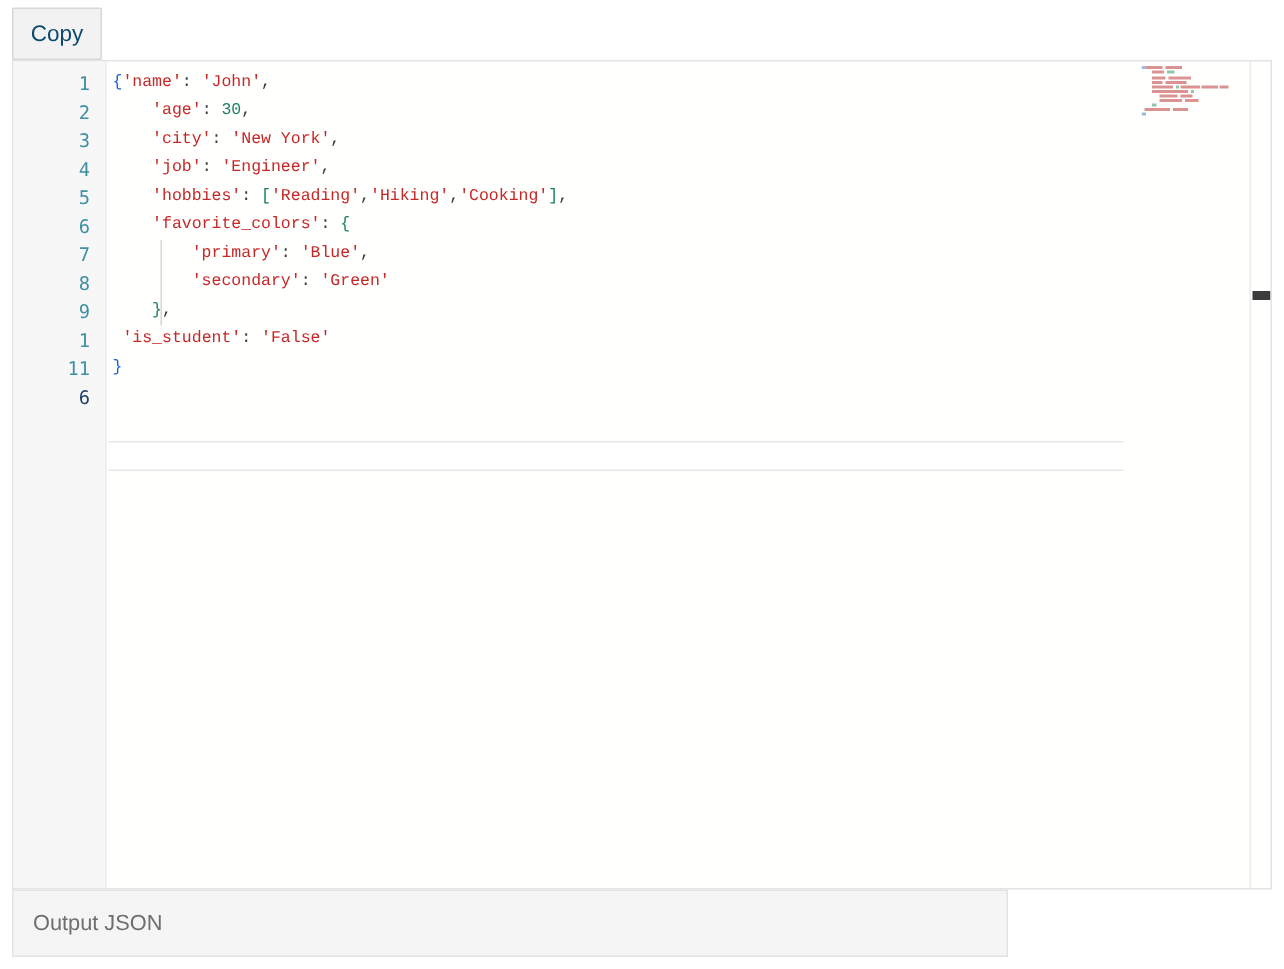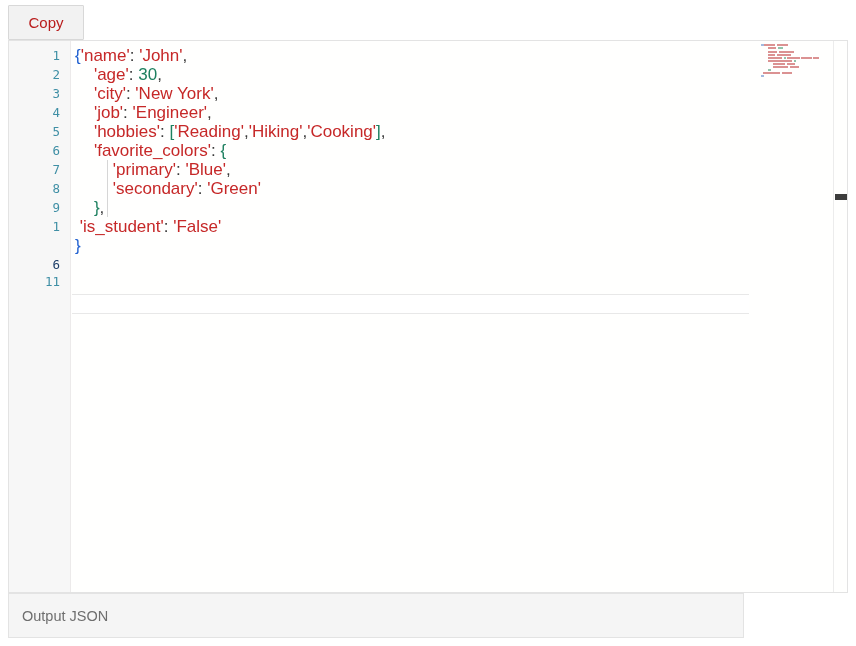--- a/index.html
+++ b/index.html
@@ -18,24 +18,24 @@
   
   #toolbar {
     position: absolute;
     left: 0; top: 0;
     width: 856px; height: 44px;
     background: #ffffff;
   }
   #copy-button {
     position: absolute;
     left: 8px; top: 5px;
-    width: 76px; height: 35px;
+    width: 60px; height: 35px;
     background: #f2f2f2;
     border: 1px solid #d8d8d8;
-    color: #b91c1c;
+    color: #0c4a6e;
     font-size: 15px;
     font-family: "Liberation Sans", sans-serif;
     display: flex;
     align-items: center;
     justify-content: center;
     cursor: pointer;
     border-radius: 1px;
     box-sizing: border-box;
   }
 
@@ -75,22 +75,22 @@
   #code-area {
     position: absolute;
     left: 62px; top: 0;
     right: 0; bottom: 0;
     overflow: hidden;
   }
   #code {
     position: absolute;
     left: 4px; top: 5px;
     margin: 0;
-    font-family: Liberation Sans, sans-serif;
-    font-size: 17px;
+    font-family: Liberation Mono, monospace;
+    font-size: 11px;
     line-height: 19px;
     white-space: pre;
     color: #333333;
   }
   .ln { display: block; height: 19px; }
 
   .tok-str   { color: #c62828; }
   .tok-num   { color: #1e8060; }
   .tok-br    { color: #1e8060; }
   .tok-brace { color: #2060d0; }
@@ -148,21 +148,21 @@
     left: 1px;
     top: 153px;
     width: 12px; height: 6px;
     background: #3c3c3c;
   }
 
   
   #footer {
     position: absolute;
     left: 8px; top: 593px;
-    width: 736px; height: 45px;
+    width: 664px; height: 45px;
     background: #f5f5f5;
     border: 1px solid #e3e3e3;
     box-sizing: border-box;
     display: flex;
     align-items: center;
   }
   #footer-label {
     margin-left: 13px;
     font-size: 14.5px;
     color: #6e6e6e;
@@ -182,21 +182,21 @@
       <div class="line-no" style="top: 5px;">1</div>
       <div class="line-no" style="top: 24px;">2</div>
       <div class="line-no" style="top: 43px;">3</div>
       <div class="line-no" style="top: 62px;">4</div>
       <div class="line-no" style="top: 81px;">5</div>
       <div class="line-no" style="top: 100px;">6</div>
       <div class="line-no" style="top: 119px;">7</div>
       <div class="line-no" style="top: 138px;">8</div>
       <div class="line-no" style="top: 157px;">9</div>
       <div class="line-no" style="top: 176px;">1</div>
-      <div class="line-no" style="top: 195px; margin-top: 36px;">11</div>
+      <div class="line-no" style="top: 195px;">11</div>
       <div class="line-no active" style="top: 214px;">6</div>
     </div>
 
   <div id="code-area">
     <div id="code"><span class="ln"><span class="tok-brace">{</span><span class="tok-str">'name'</span><span class="tok-punc">: </span><span class="tok-str">'John'</span><span class="tok-punc">,</span></span><span class="ln"><span class="tok-punc">    </span><span class="tok-str">'age'</span><span class="tok-punc">: </span><span class="tok-num">30</span><span class="tok-punc">,</span></span><span class="ln"><span class="tok-punc">    </span><span class="tok-str">'city'</span><span class="tok-punc">: </span><span class="tok-str">'New York'</span><span class="tok-punc">,</span></span><span class="ln"><span class="tok-punc">    </span><span class="tok-str">'job'</span><span class="tok-punc">: </span><span class="tok-str">'Engineer'</span><span class="tok-punc">,</span></span><span class="ln"><span class="tok-punc">    </span><span class="tok-str">'hobbies'</span><span class="tok-punc">: </span><span class="tok-br">[</span><span class="tok-str">'Reading'</span><span class="tok-punc">,</span><span class="tok-str">'Hiking'</span><span class="tok-punc">,</span><span class="tok-str">'Cooking'</span><span class="tok-br">]</span><span class="tok-punc">,</span></span><span class="ln"><span class="tok-punc">    </span><span class="tok-str">'favorite_colors'</span><span class="tok-punc">: </span><span class="tok-br">{</span></span><span class="ln"><span class="tok-punc">        </span><span class="tok-str">'primary'</span><span class="tok-punc">: </span><span class="tok-str">'Blue'</span><span class="tok-punc">,</span></span><span class="ln"><span class="tok-punc">        </span><span class="tok-str">'secondary'</span><span class="tok-punc">: </span><span class="tok-str">'Green'</span></span><span class="ln"><span class="tok-punc">    </span><span class="tok-br">}</span><span class="tok-punc">,</span></span><span class="ln"><span class="tok-punc"> </span><span class="tok-str">'is_student'</span><span class="tok-punc">: </span><span class="tok-str">'False'</span></span><span class="ln"><span class="tok-brace">}</span></span><span class="ln">&nbsp;</span></div>
   <div class="indent-guide" style="left: 36px; top: 119px; height: 57px;"></div>
     </div>
 
   <div id="active-line"></div>
 

